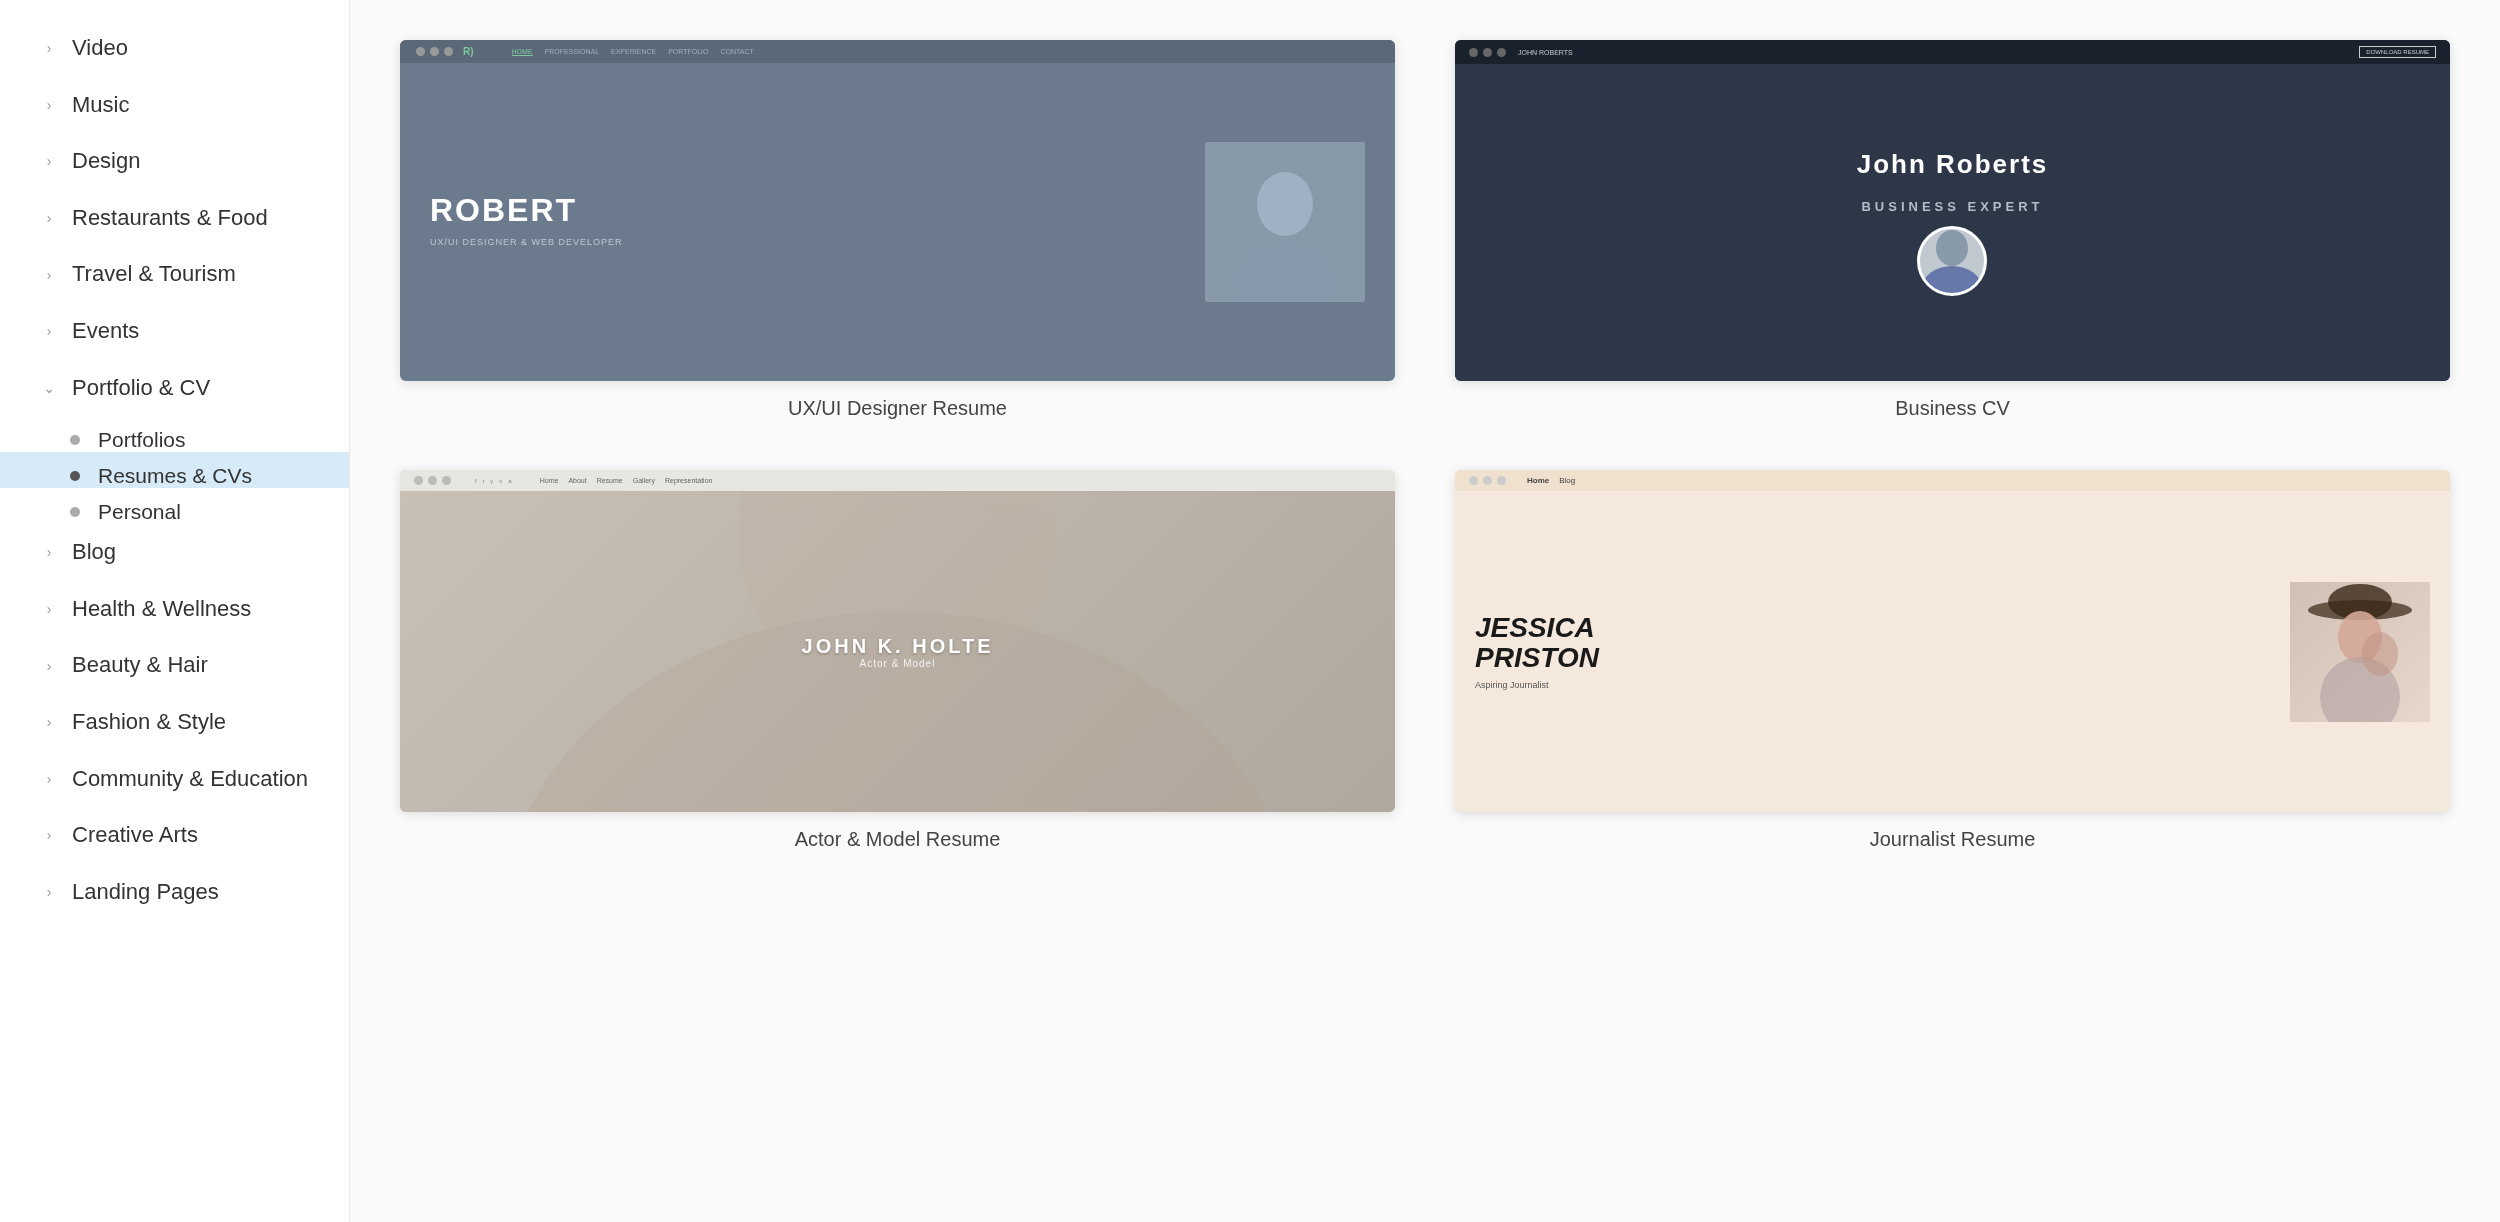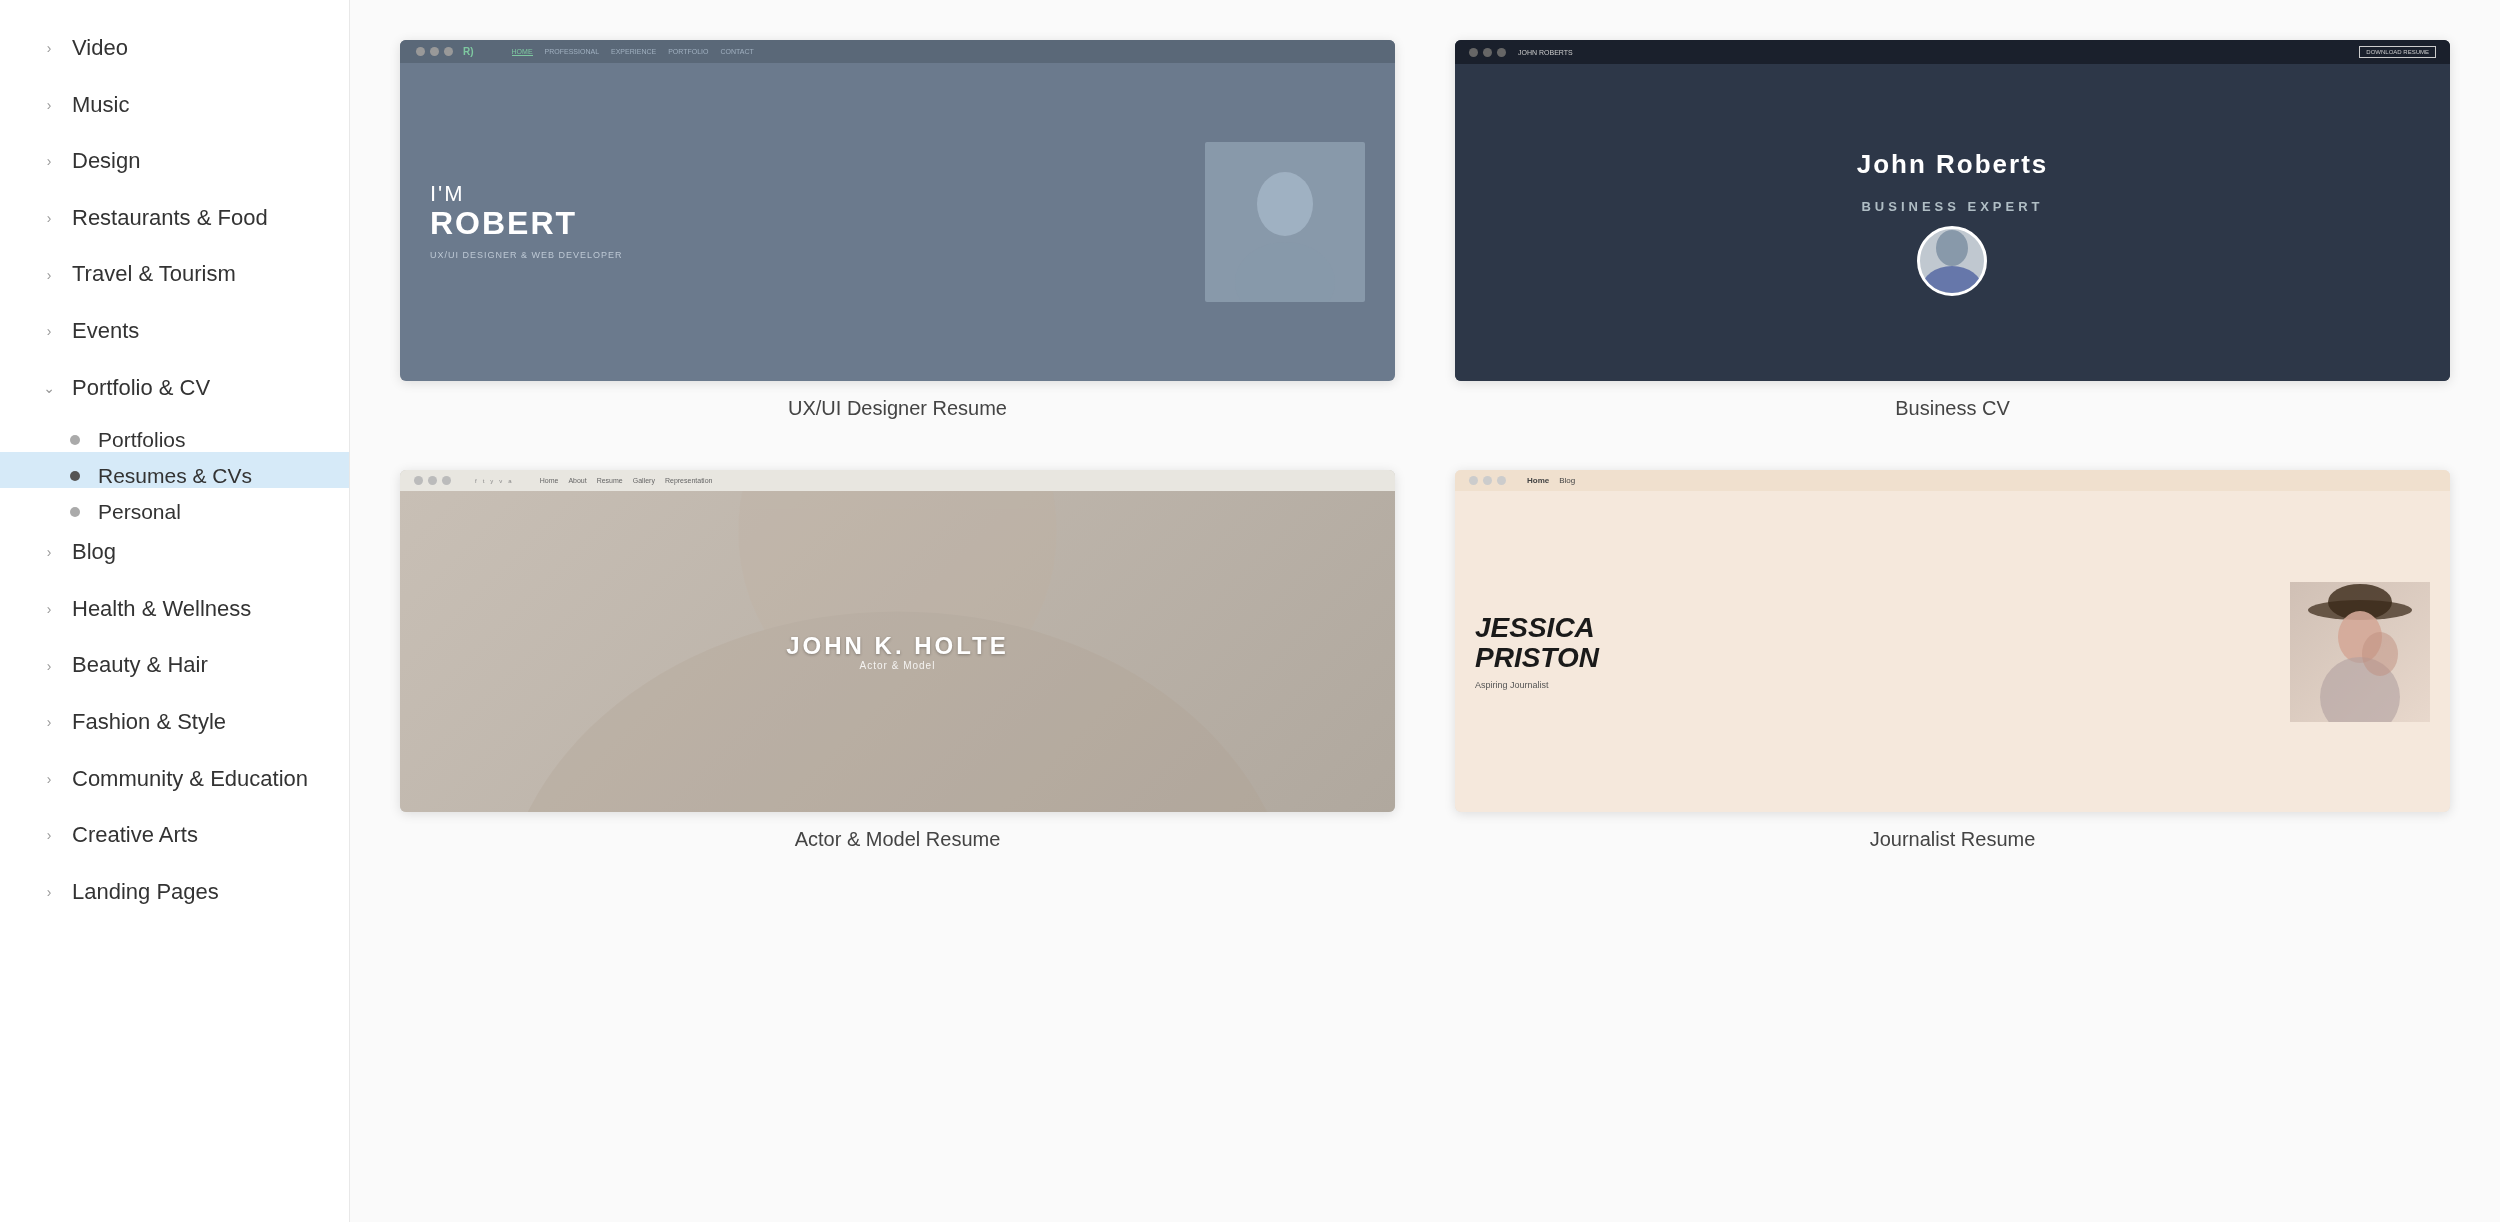--- a/index.html
+++ b/index.html
@@ -350,21 +350,21 @@
       background: linear-gradient(135deg, #c8bfb5 0%, #b0a89e 100%);
     }
 
     .preview-actor .name-overlay {
       position: relative;
       z-index: 1;
       text-align: center;
     }
 
     .preview-actor .name-overlay .big-name {
-      font-size: 24px;
+      font-size: 20px;
       font-weight: 700;
       color: #fff;
       letter-spacing: 3px;
       text-shadow: 0 1px 3px rgba(0,0,0,0.3);
     }
 
     .preview-actor .name-overlay .sub {
       font-size: 10px;
       color: rgba(255,255,255,0.85);
       letter-spacing: 1px;
@@ -557,21 +557,20 @@
               <span class="active">HOME</span>
               <span>PROFESSIONAL</span>
               <span>EXPERIENCE</span>
               <span>PORTFOLIO</span>
               <span>CONTACT</span>
             </div>
           </div>
 
           <div class="content-area">
             <div class="text-block">
-              <div class="im">I'M</div>
               <div class="name">
                 <span>ROBERT</span>
               </div>
               <div class="subtitle">UX/UI DESIGNER &amp; WEB
 DEVELOPER</div>
             </div>
             <div class="photo-placeholder">
               <svg width="100" height="140" viewBox="0 0 100 140">
                 <ellipse cx="50" cy="42" rx="28" ry="32" fill="#aabbcc" opacity="0.7"></ellipse>
                 <ellipse cx="50" cy="120" rx="50" ry="40" fill="#8899aa" opacity="0.7"></ellipse>

